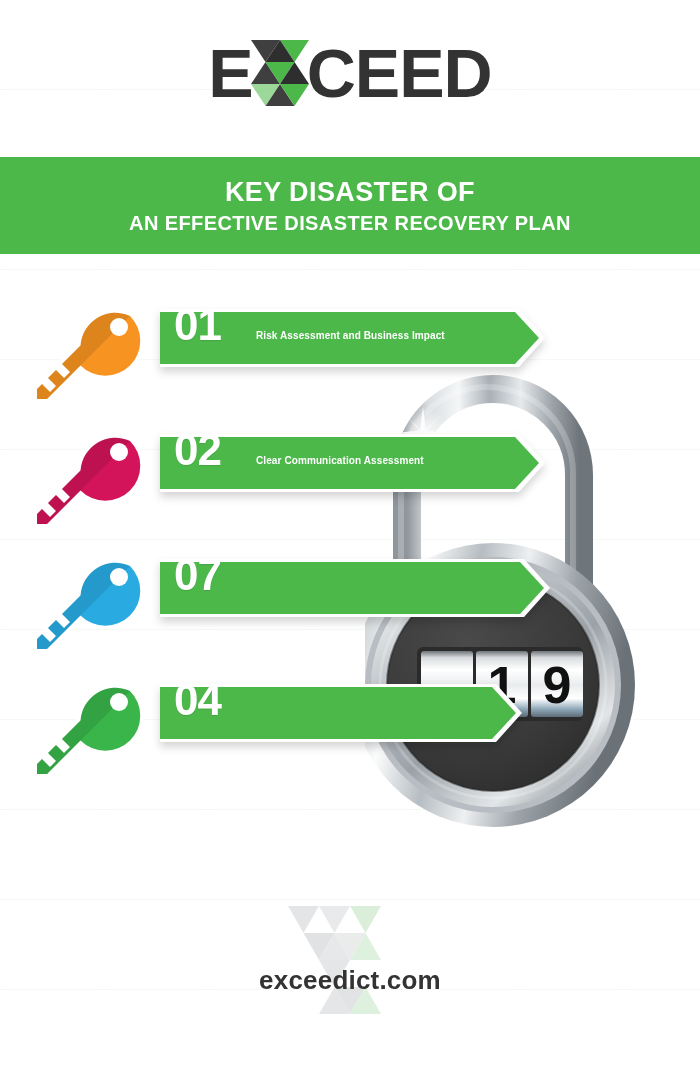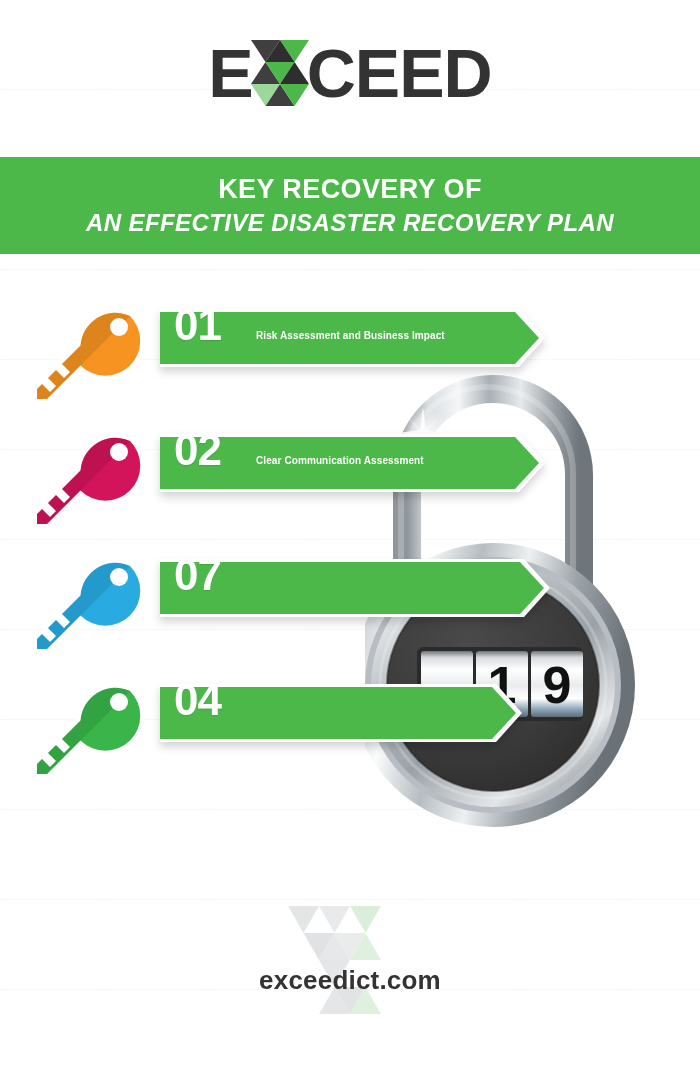--- a/index.html
+++ b/index.html
@@ -74,21 +74,21 @@
   }
   .title-line {
     color: #ffffff;
     font-weight: bold;
     font-size: 27px;
     letter-spacing: 0.4px;
     line-height: 1.3;
     text-align: center;
     white-space: nowrap;
   }
-  .title-line.l2 { font-size: 24px; font-style: italic; }
+  .title-line.l2 { font-size: 20px; }
 
   
   .padlock {
     position: absolute;
     left: 365px;
     top: 355px;
     width: 320px;
     height: 480px;
     z-index: 1;
   }
@@ -217,21 +217,21 @@
           <polygon points="29,44 58,44 43.5,66" fill="#4cb849"></polygon>
           <polygon points="0,44 14.5,66 0,66" fill="#3f3f3f" opacity="0"></polygon>
           <polygon points="14.5,66 29,44 0,44" fill="#4cb849" opacity="0.55"></polygon>
         </svg>
       </span>
       <span class="logo-post">CEED</span>
     </div>
   </div>
 
   <div class="title-band">
-    <div class="title-line l1">KEY RECOVERY OF</div>
+    <div class="title-line l1">KEY DISASTER OF</div>
     <div class="title-line l2">AN EFFECTIVE DISASTER RECOVERY PLAN</div>
   </div>
 
   <div class="padlock">
     <svg width="320" height="480" viewBox="0 0 320 480">
       <defs>
         <linearGradient id="metalH" x1="0" y1="0" x2="1" y2="0">
           <stop offset="0%" stop-color="#8f969c"></stop>
           <stop offset="12%" stop-color="#d9dde0"></stop>
           <stop offset="30%" stop-color="#f4f6f7"></stop>

